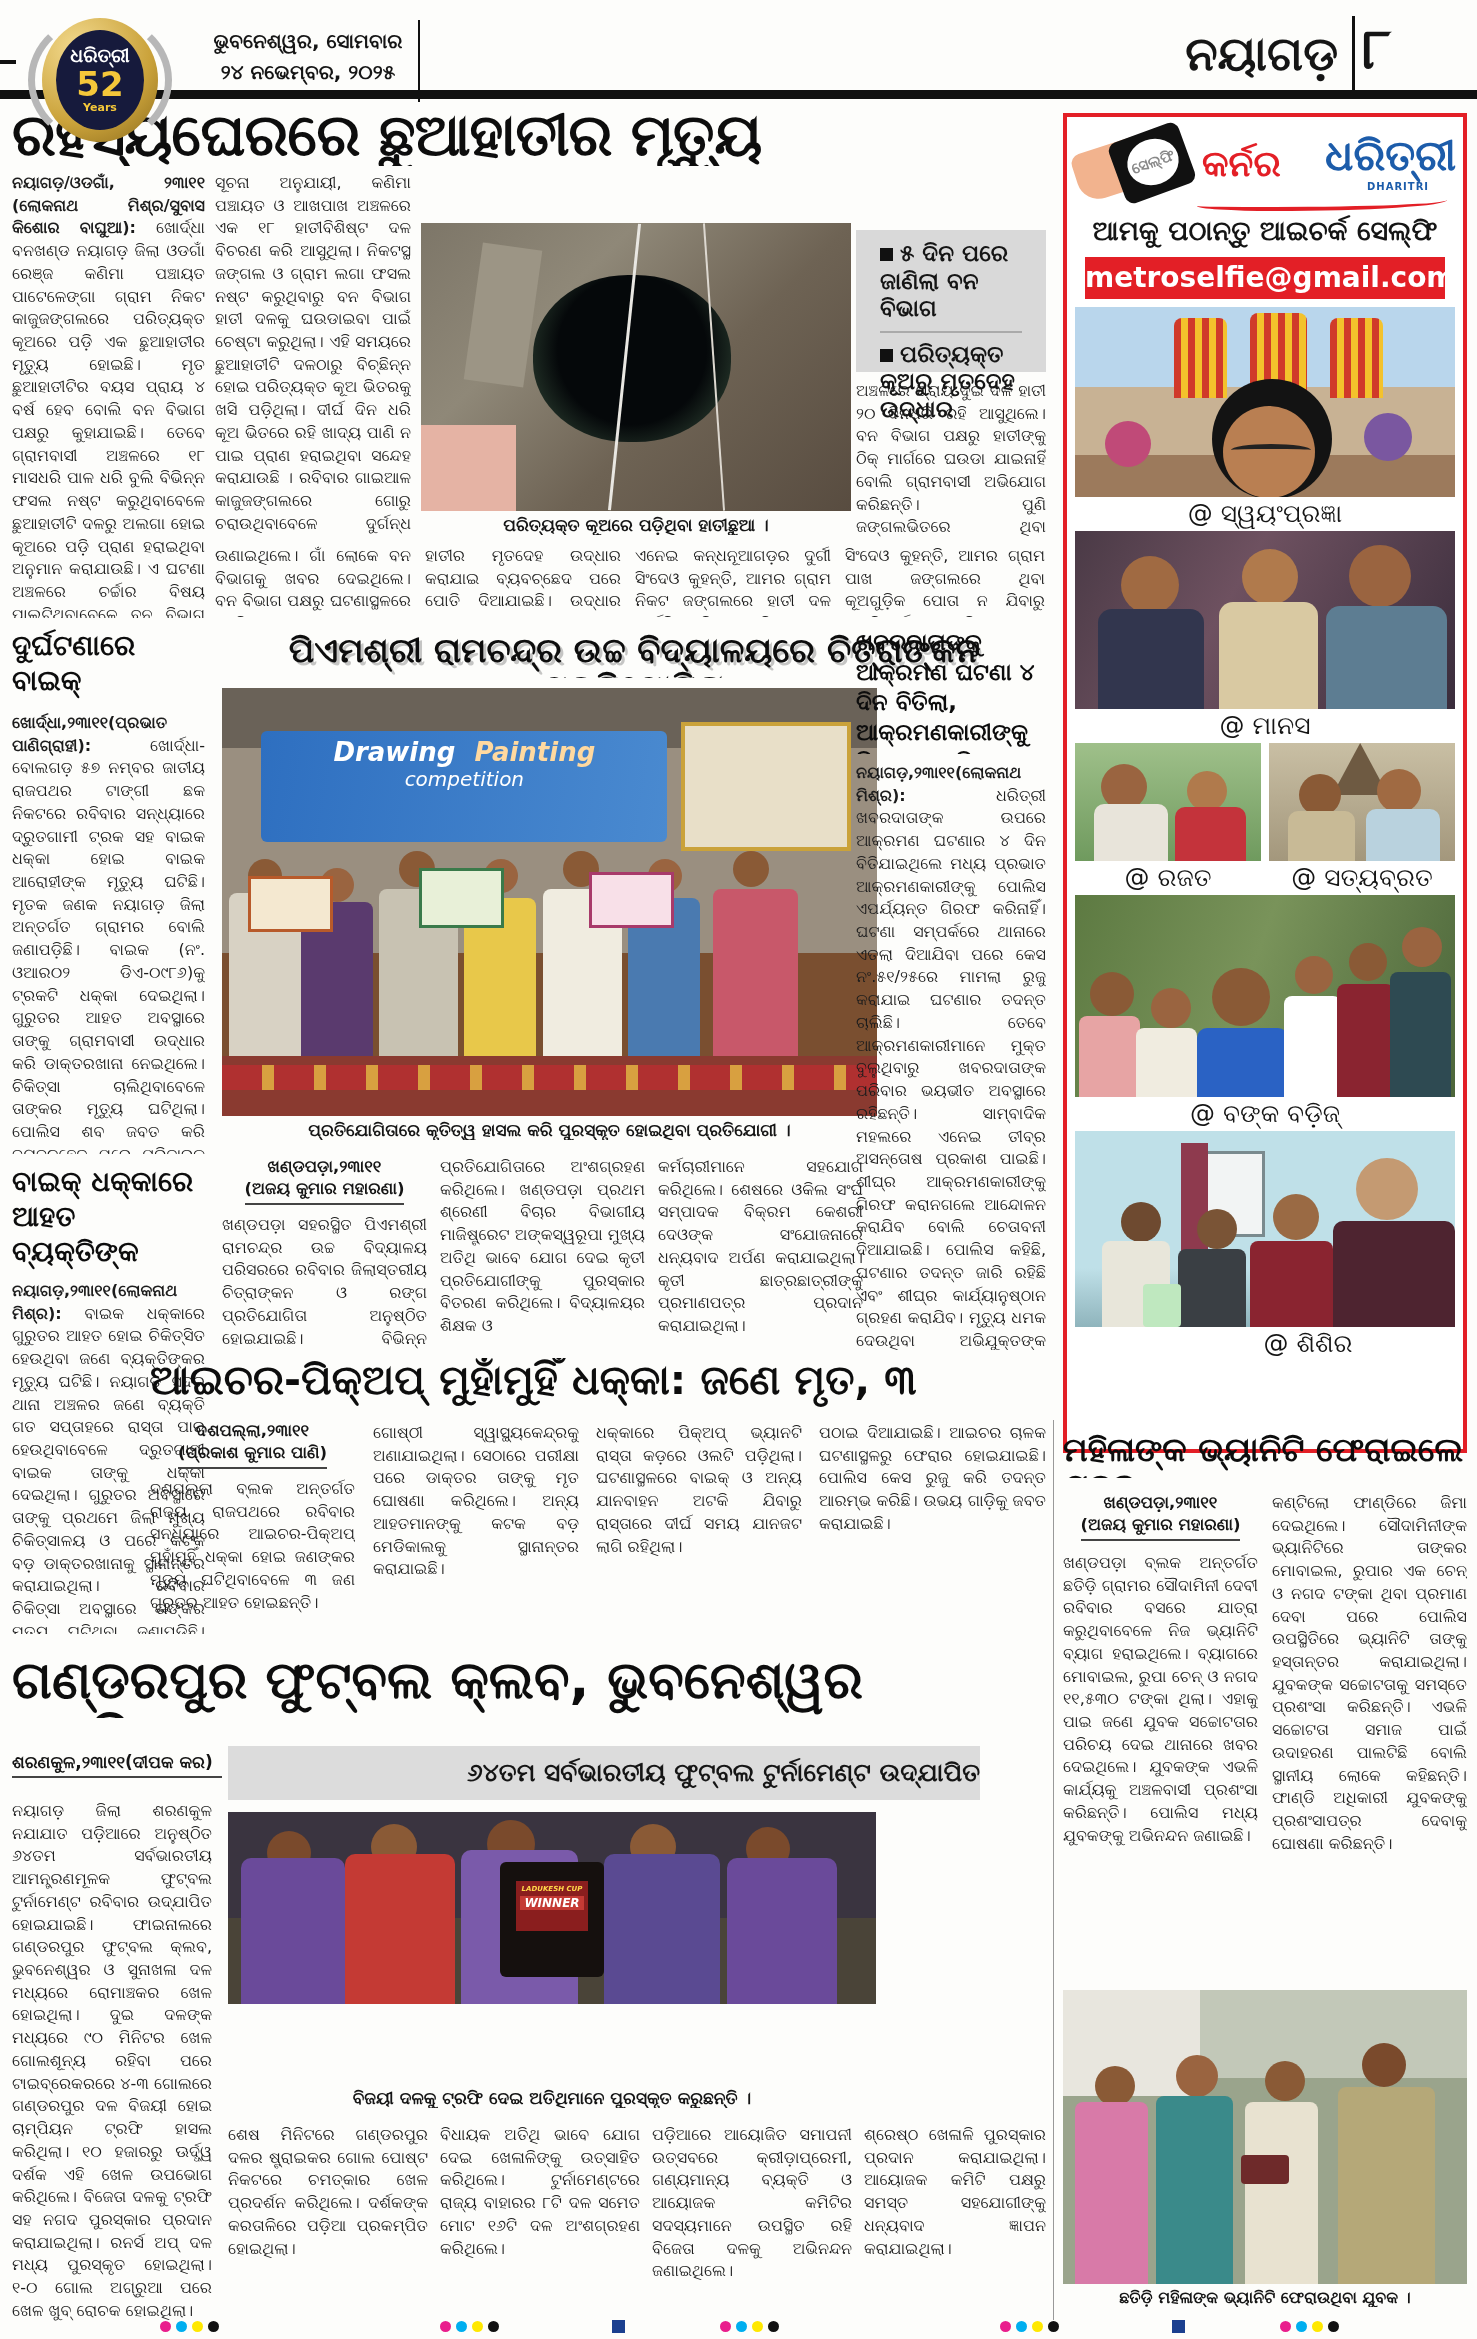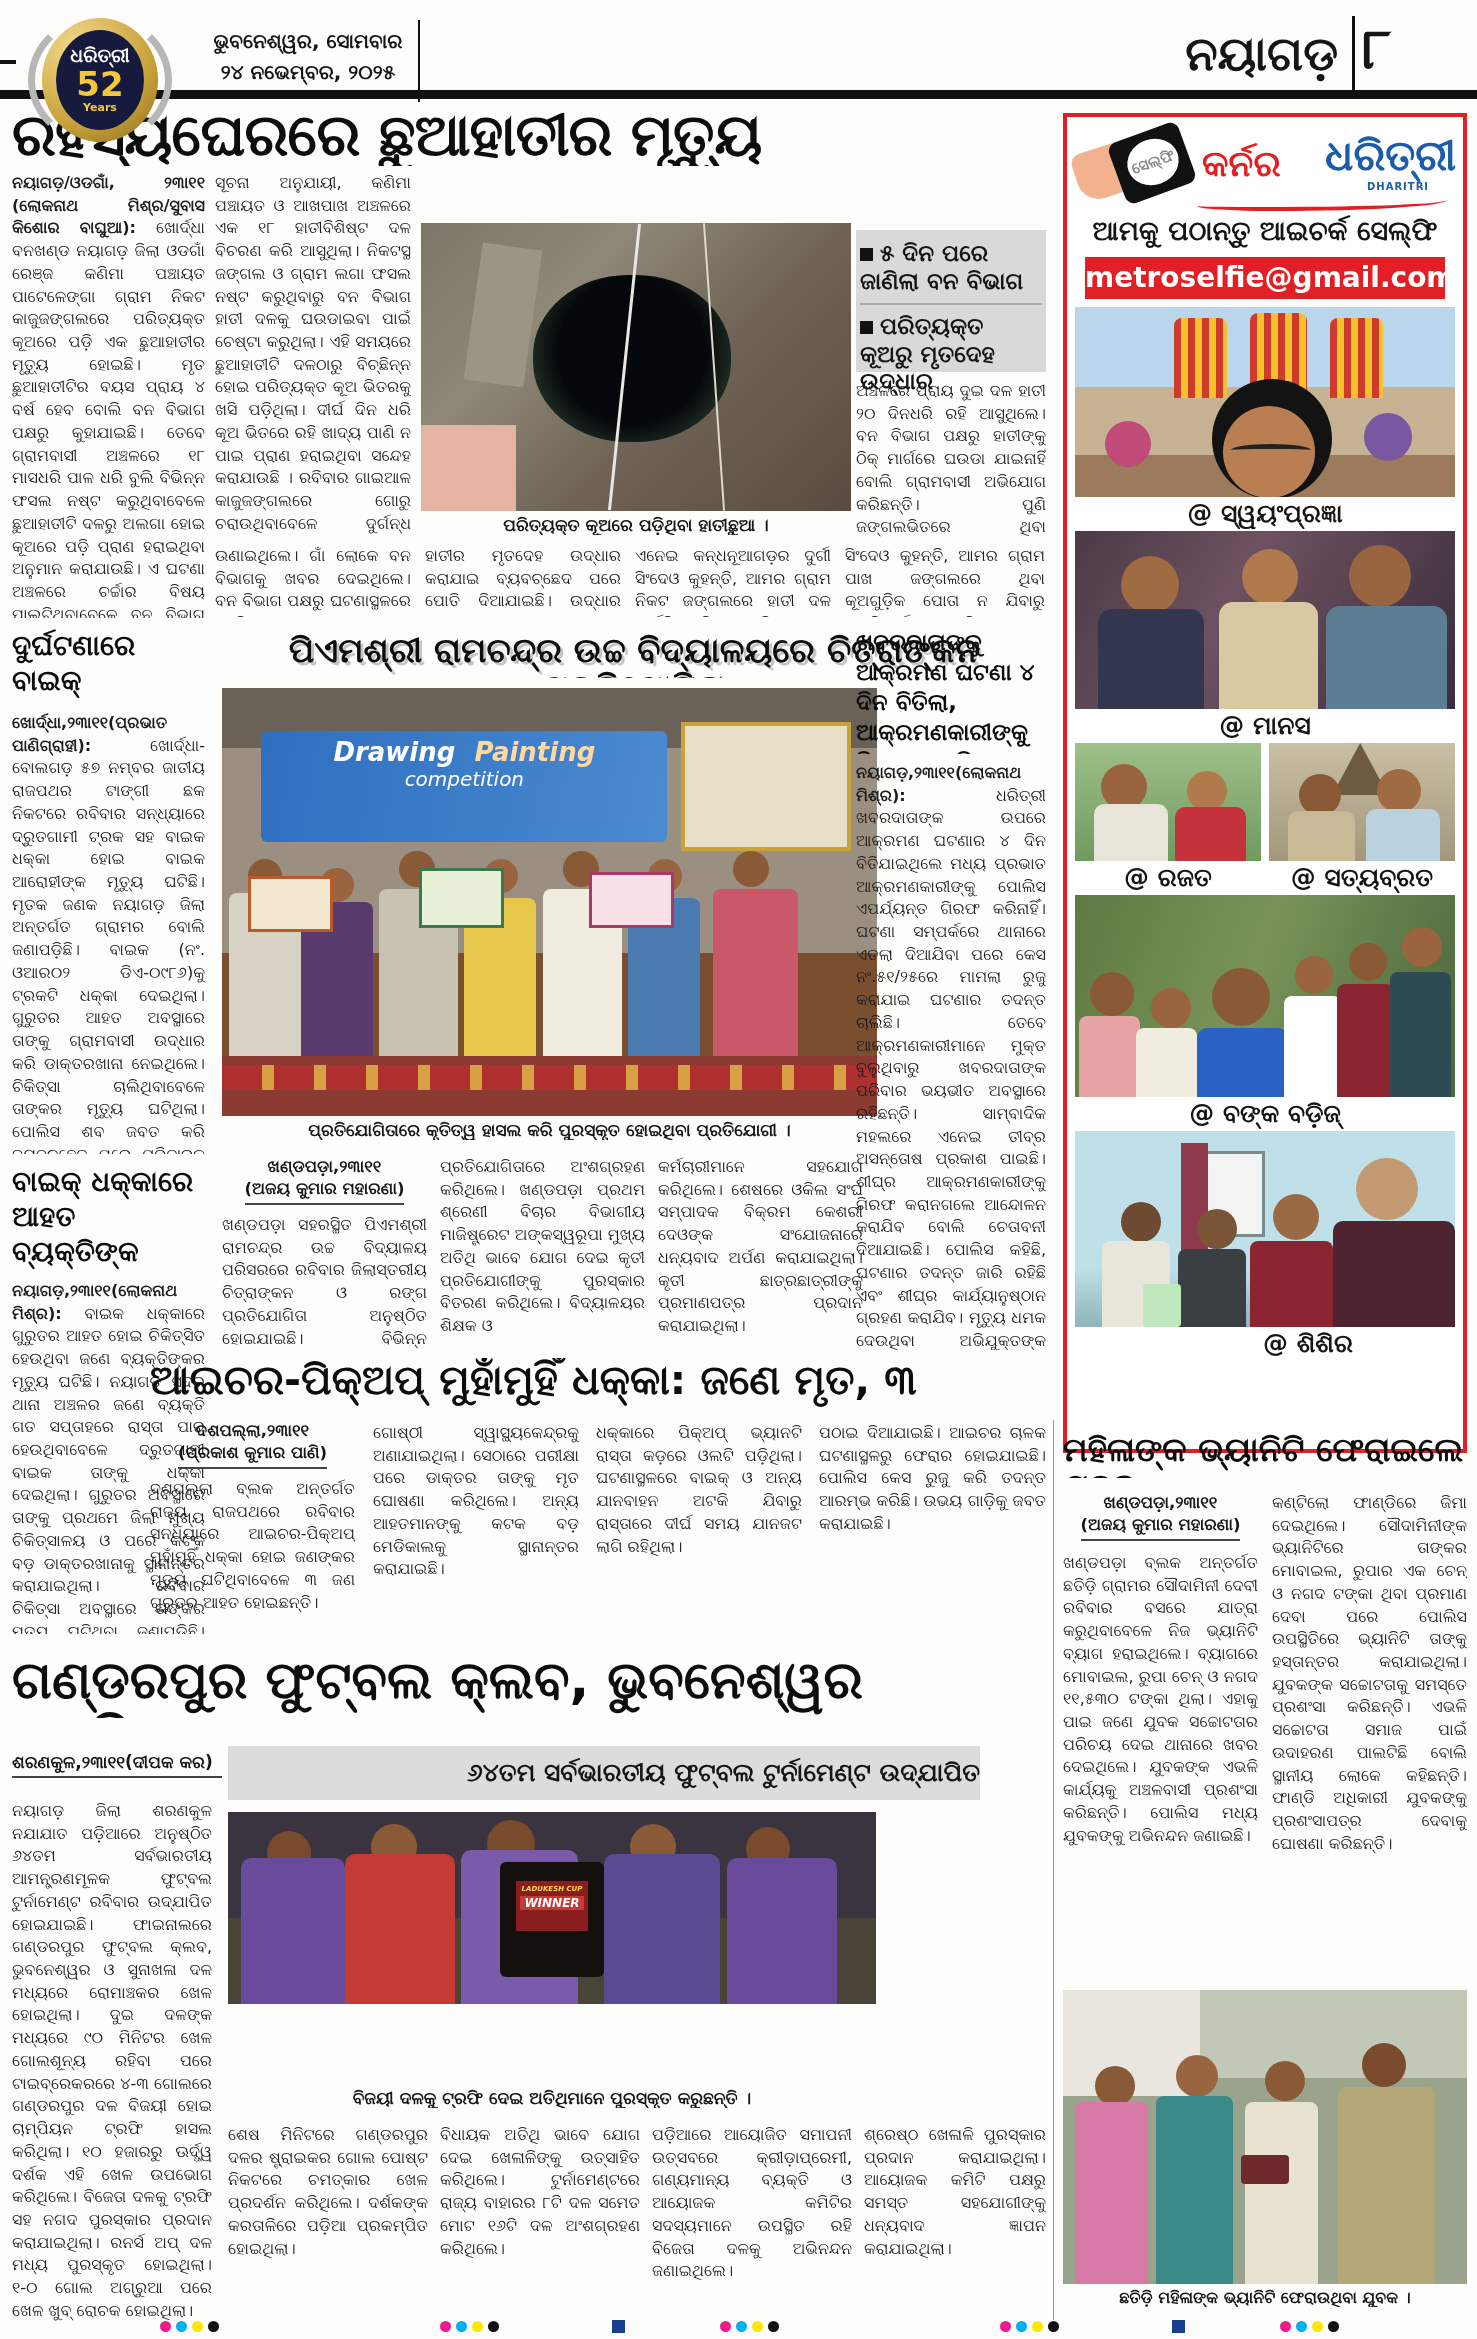--- a/index.html
+++ b/index.html
@@ -6,21 +6,21 @@
   *{box-sizing:border-box;}
   .page{position:relative;width:1477px;height:2339px;margin:0 auto;background:#fdfdfb;
         font-family:"DejaVu Sans",sans-serif;color:#151515;overflow:hidden;}
   .abs{position:absolute;}
   .col{font-size:16px;line-height:1.42;text-align:justify;overflow:hidden;color:#1c1c1c;}
   .dl{font-weight:bold;}
   .dlc{font-weight:bold;text-align:center;font-size:16.5px;line-height:1.35;}
   .dlc .ul{display:inline-block;border-bottom:2px solid #444;padding-bottom:2px;}
   .cap{font-weight:bold;font-size:17px;overflow:hidden;white-space:nowrap;}
   .hl{font-weight:bold;color:#0d0d0d;line-height:1.08;overflow:hidden;}
-  .label{font-weight:bold;font-size:25px;text-align:center;overflow:hidden;}
+  .label{font-weight:normal;font-size:25px;text-align:center;overflow:hidden;}
   .photo{overflow:hidden;background:#b9b2a6;}
   .ph{position:absolute;}
   .rule{background:#111;}
   .dot{position:absolute;width:11px;height:11px;border-radius:50%;}
   .sq{display:inline-block;width:13px;height:13px;background:#111;margin-right:7px;}
   .bulitem{font-weight:bold;font-size:23px;line-height:1.2;}
   .head-circle{position:absolute;border-radius:50%;}
 </style>
 </head>
 <body>
@@ -60,21 +60,21 @@
 
   <div class="abs photo" style="left:421px;top:223px;width:430px;height:288px;background:linear-gradient(135deg,#7d7668 0%,#8f8878 30%,#6e6354 60%,#584c40 100%);">
     <div class="ph" style="left:26%;top:18%;width:46%;height:58%;border-radius:48%;background:radial-gradient(circle at 50% 45%,#05080a 0 55%,#1d2a22 75%,#3d4a3a 100%);"></div>
     <div class="ph" style="left:47%;top:0;width:3px;height:100%;background:#e9e7e2;transform:rotate(6deg);"></div>
     <div class="ph" style="left:68%;top:0;width:2px;height:100%;background:#ddd8d0;transform:rotate(-4deg);"></div>
     <div class="ph" style="left:0;top:70%;width:22%;height:30%;background:#e5b3a4;"></div>
     <div class="ph" style="left:12%;top:8%;width:14%;height:48%;background:#9c9585;transform:rotate(8deg);"></div>
   </div>
   <div class="abs cap" style="left:421px;top:515px;width:430px;text-align:center;">ପରିତ୍ୟକ୍ତ କୂଅରେ ପଡ଼ିଥିବା ହାତୀଛୁଆ ।</div>
 
-  <div class="abs" style="left:856px;top:230px;width:190px;height:142px;background:#d9d9d9;padding:10px 4px;">
+  <div class="abs" style="left:856px;top:230px;width:190px;height:142px;background:#d9d9d9;padding:10px 24px;">
     <div class="bulitem"><span class="sq"></span><span>୫ ଦିନ ପରେ ଜାଣିଲା ବନ ବିଭାଗ</span></div>
     <div style="height:2px;background:#aaa;margin:8px 0;"></div>
     <div class="bulitem"><span class="sq"></span><span>ପରିତ୍ୟକ୍ତ କୂଅରୁ ମୃତଦେହ ଉଦ୍ଧାର</span></div>
   </div>
   <div class="abs col" style="left:856px;top:380px;width:190px;height:158px;">ଅଞ୍ଚଳରେ ପ୍ରାୟ ଦୁଇ ଦଳ ହାତୀ ୨୦ ଦିନଧରି ରହି ଆସୁଥିଲେ। ବନ ବିଭାଗ ପକ୍ଷରୁ ହାତୀଙ୍କୁ ଠିକ୍ ମାର୍ଗରେ ଘଉଡା ଯାଇନାହିଁ ବୋଲି ଗ୍ରାମବାସୀ ଅଭିଯୋଗ କରିଛନ୍ତି। ପୁଣି ଜଙ୍ଗଲଭିତରେ ଥିବା ପରିତ୍ୟକ୍ତ କୂଅଗୁଡ଼ିକୁ ପୋତି ଦିଆଯାଉ ନଥିବାରୁ ଏଭଳି ଦୁର୍ଘଟଣା ଘଟୁଥିବା ବନ ବିଭାଗର ଅବହେଳାକୁ ଦର୍ଶାଉଛି ବୋଲି ସ୍ଥାନୀୟ ଲୋକେ କହିଛନ୍ତି ।</div>
 
   <div class="abs col" style="left:215px;top:545px;width:196px;height:72px;">ଉଣାଇଥିଲେ। ଗାଁ ଲୋକେ ବନ ବିଭାଗକୁ ଖବର ଦେଇଥିଲେ। ବନ ବିଭାଗ ପକ୍ଷରୁ ଘଟଣାସ୍ଥଳରେ ପହଞ୍ଚି ତଦନ୍ତ କରାଯାଇଥିଲା।</div>
   <div class="abs col" style="left:425px;top:545px;width:196px;height:72px;">ହାତୀର ମୃତଦେହ ଉଦ୍ଧାର କରାଯାଇ ବ୍ୟବଚ୍ଛେଦ ପରେ ପୋତି ଦିଆଯାଇଛି। ଉଦ୍ଧାର ବେଳେ ବହୁ ଲୋକ ରୁଣ୍ଡ ହୋଇଥିଲେ।</div>
   <div class="abs col" style="left:635px;top:545px;width:196px;height:72px;">ଏନେଇ କନ୍ଧନୂଆଗଡ଼ର ଦୁର୍ଗୀ ସିଂଦେଓ କୁହନ୍ତି, ଆମର ଗ୍ରାମ ନିକଟ ଜଙ୍ଗଲରେ ହାତୀ ଦଳ ଦୀର୍ଘଦିନ ଧରି ରହୁଛନ୍ତି।</div>
   <div class="abs col" style="left:845px;top:545px;width:200px;height:72px;">ସିଂଦେଓ କୁହନ୍ତି, ଆମର ଗ୍ରାମ ପାଖ ଜଙ୍ଗଲରେ ଥିବା କୂଅଗୁଡ଼ିକ ପୋତା ନ ଯିବାରୁ ଏଭଳି ଦୁର୍ଘଟଣା ଘଟୁଛି।</div>

